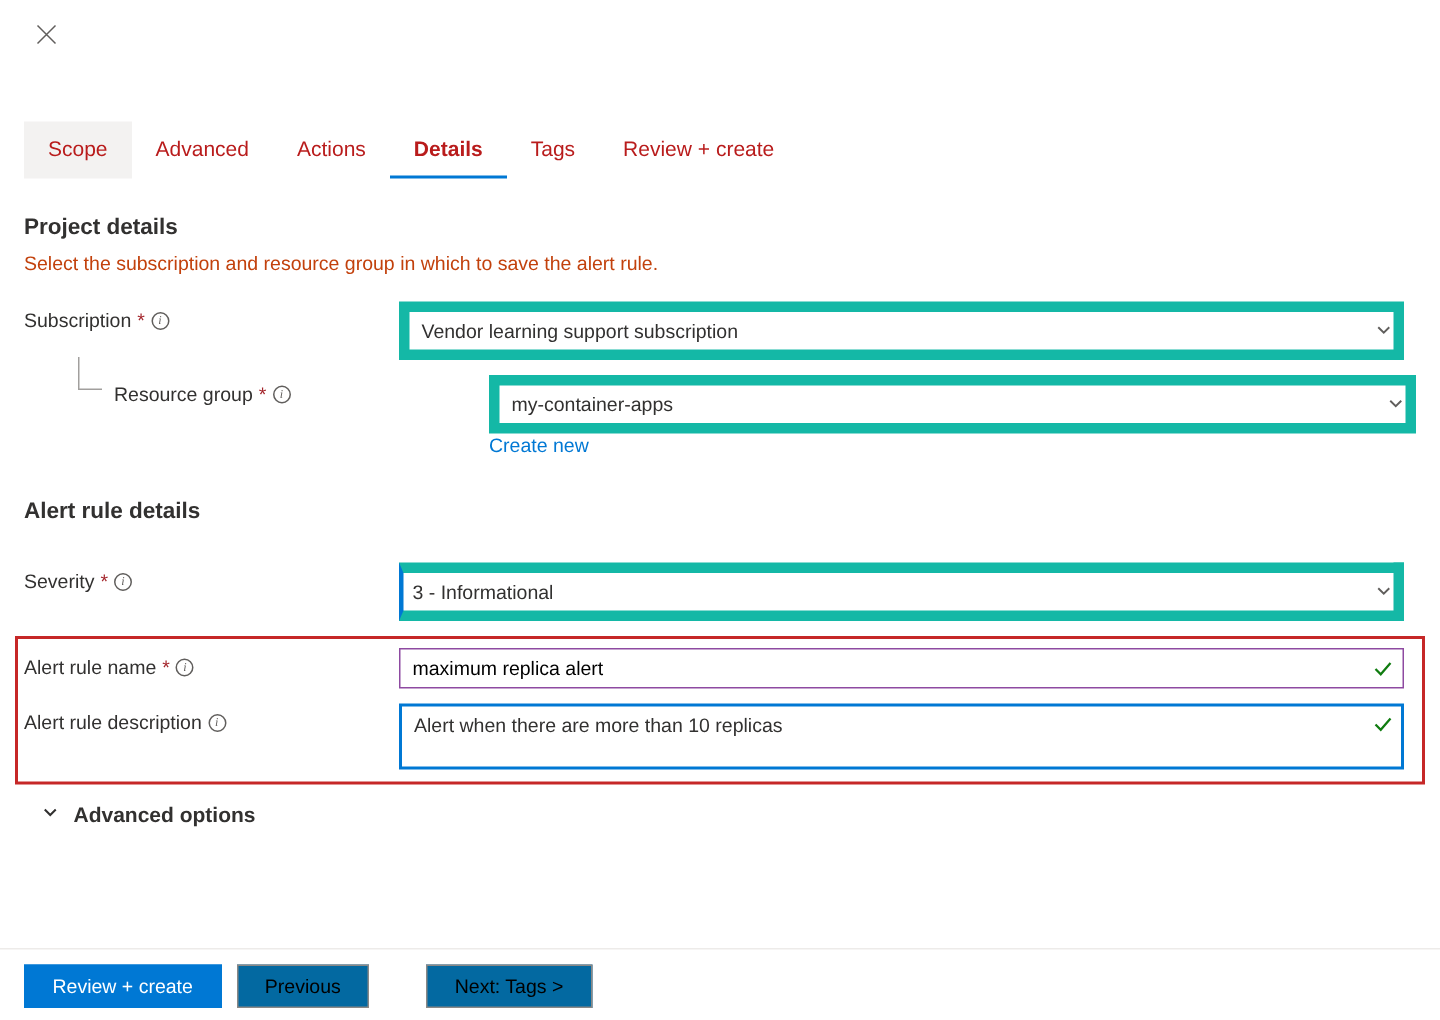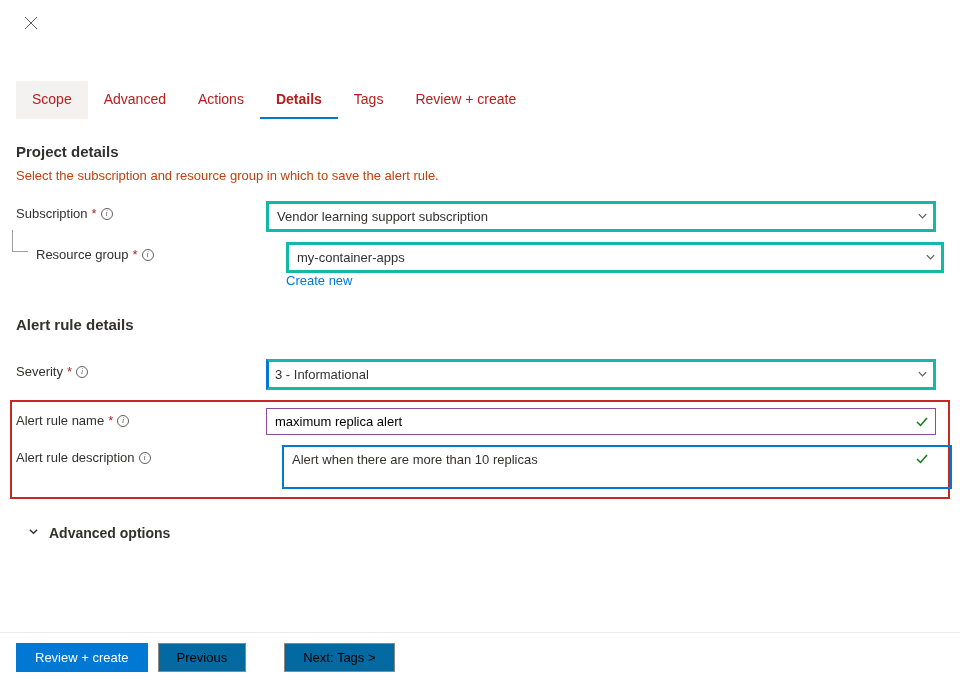--- a/index.html
+++ b/index.html
@@ -74,21 +74,21 @@
       display: flex;
       align-items: center;
       gap: 4px;
       padding-top: 5px;
     }
     .field-control-col {
       flex: 1;
       max-width: 670px;
     }
     .indent {
-      margin-left: 20px;
+      margin-left: 60px;
       position: relative;
     }
     .tree-line {
       position: absolute;
       left: -24px;
       top: -12px;
       width: 16px;
       height: 22px;
       border-left: 1px solid #a19f9d;
       border-bottom: 1px solid #a19f9d;
@@ -105,21 +105,21 @@
       color: #605e5c;
       font-style: italic;
       font-family: serif;
       cursor: pointer;
     }
     .select-wrap, .input-wrap, .textarea-wrap {
       position: relative;
     }
     .select-box {
       width: 100%;
-      border: 3px solid #14b8a6;
+      border: 7px solid #14b8a6;
       padding: 5px 26px 5px 8px;
       font-size: 13px;
       background: #fff;
       cursor: pointer;
       display: flex;
       align-items: center;
     }
     .severity-select {
       border-left: 3px solid #0078d4;
       padding-left: 6px;
@@ -138,21 +138,20 @@
       font-size: 13px;
       outline: none;
     }
     .textarea-box {
       width: 100%;
       border: 2px solid #0078d4;
       padding: 5px 30px 5px 8px;
       font-size: 13px;
       outline: none;
       min-height: 44px;
-      margin-left: 16px;
     }
     .check-icon {
       position: absolute;
       right: 8px;
       top: 8px;
     }
     .check-icon svg { width: 12px; height: 12px; stroke: #107c10; stroke-width: 1.5; fill: none; }
     .link {
       color: #0078d4;
       font-size: 13px;
@@ -163,21 +162,21 @@
     .highlight-box {
       border: 2.5px solid #c62828;
       padding: 6px 4px 8px 4px;
       margin-left: -6px;
       margin-right: -6px;
     }
     .details-section {
       margin-top: 28px;
     }
     .advanced {
-      margin-top: 26px;
+      margin-top: 12px;
       margin-left: 12px;
       display: flex;
       gap: 10px;
       cursor: pointer;
     }
     .advanced svg { width: 11px; height: 11px; stroke: #323130; stroke-width: 1.5; fill: none; }
     .advanced-label { font-weight: 600; font-size: 14px; }
     .footer {
       position: absolute;
       bottom: 8px;

